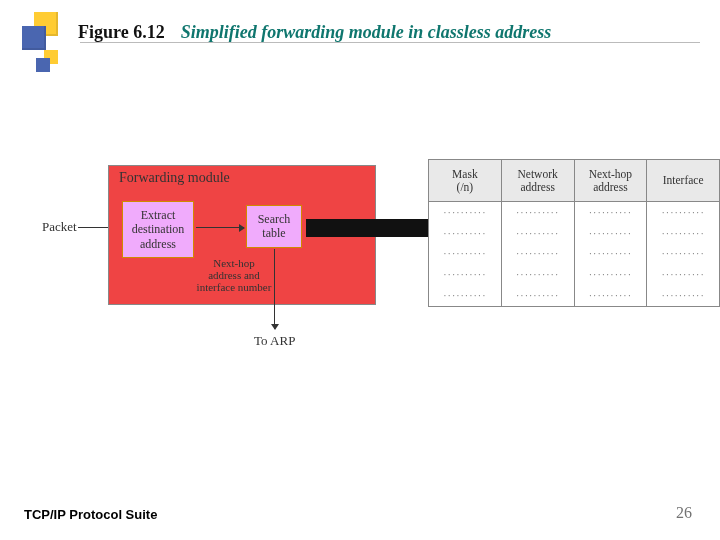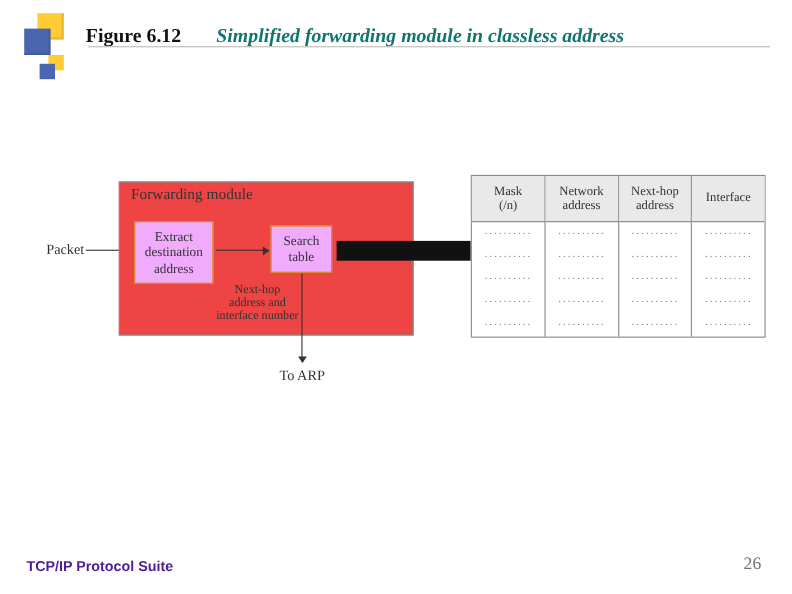--- a/index.html
+++ b/index.html
@@ -30,21 +30,21 @@
     top: 4px; left: 14px;
     box-shadow: inset -2px -2px 0 rgba(0,0,0,0.1);
   }
   .bullet .sq-blue {
     position: absolute;
     width: 24px; height: 24px;
     background: #4a66b0;
     top: 18px; left: 2px;
     box-shadow: inset -2px -2px 0 rgba(0,0,0,0.1);
   }
-  .title-row { display: flex; align-items: baseline; gap: 32px; margin-left: 10px;}
+  .title-row { display: flex; align-items: baseline; gap: 16px; margin-left: 10px;}
   .fig-no { font-weight: bold; font-size: 18px; color:#111; }
   .fig-title { font-weight: bold; font-style: italic; font-size: 18px; color:#0f766e; }
   .hr {
     position: absolute;
     top: 42px; left: 80px; right: 20px;
     height: 1px; background: #bbb;
   }
   .bullet2 {
     position: absolute;
     top: 50px; left: 36px;
@@ -105,21 +105,21 @@
     position:absolute; font-size:11px; text-align:center; line-height:1.1;
   }
   .toarp { position:absolute; font-size:13px; }
   .thick-bar {
     position:absolute;
     background:#111;
   }
   .table {
     position:absolute;
     left: 388px; top: -6px;
-    width: 268px; height: 148px;
+    width: 292px; height: 148px;
     border:1px solid #888;
     font-size:12px;
     background:#fff;
   }
   .table .th {
     display:flex; height:42px;
   }
   .table .th > div {
     flex:1; border-right:1px solid #888; border-bottom:1px solid #888;
     background:#e9e9e9;
@@ -132,21 +132,21 @@
     flex:1; border-right:1px solid #888;
     display:flex; flex-direction:column; justify-content:space-around;
     align-items:center; color:#777; font-size:10px;
   }
   .table .tb > div:last-child { border-right:none; }
   .dots { letter-spacing:1px; }
 
   .footer-left {
     position:absolute; left: 24px; bottom: 18px;
     font-family: Verdana, Arial, sans-serif;
-    font-weight: bold; font-size: 13px; color:#4c1d95;
+    font-weight: bold; font-size: 13px; color:#000000;
   }
   .footer-right {
     position:absolute; right: 28px; bottom: 18px;
     font-family: "Times New Roman", serif;
     font-size: 16px; color:#737373;
   }
 </style>
 </head>
 <body>
 

